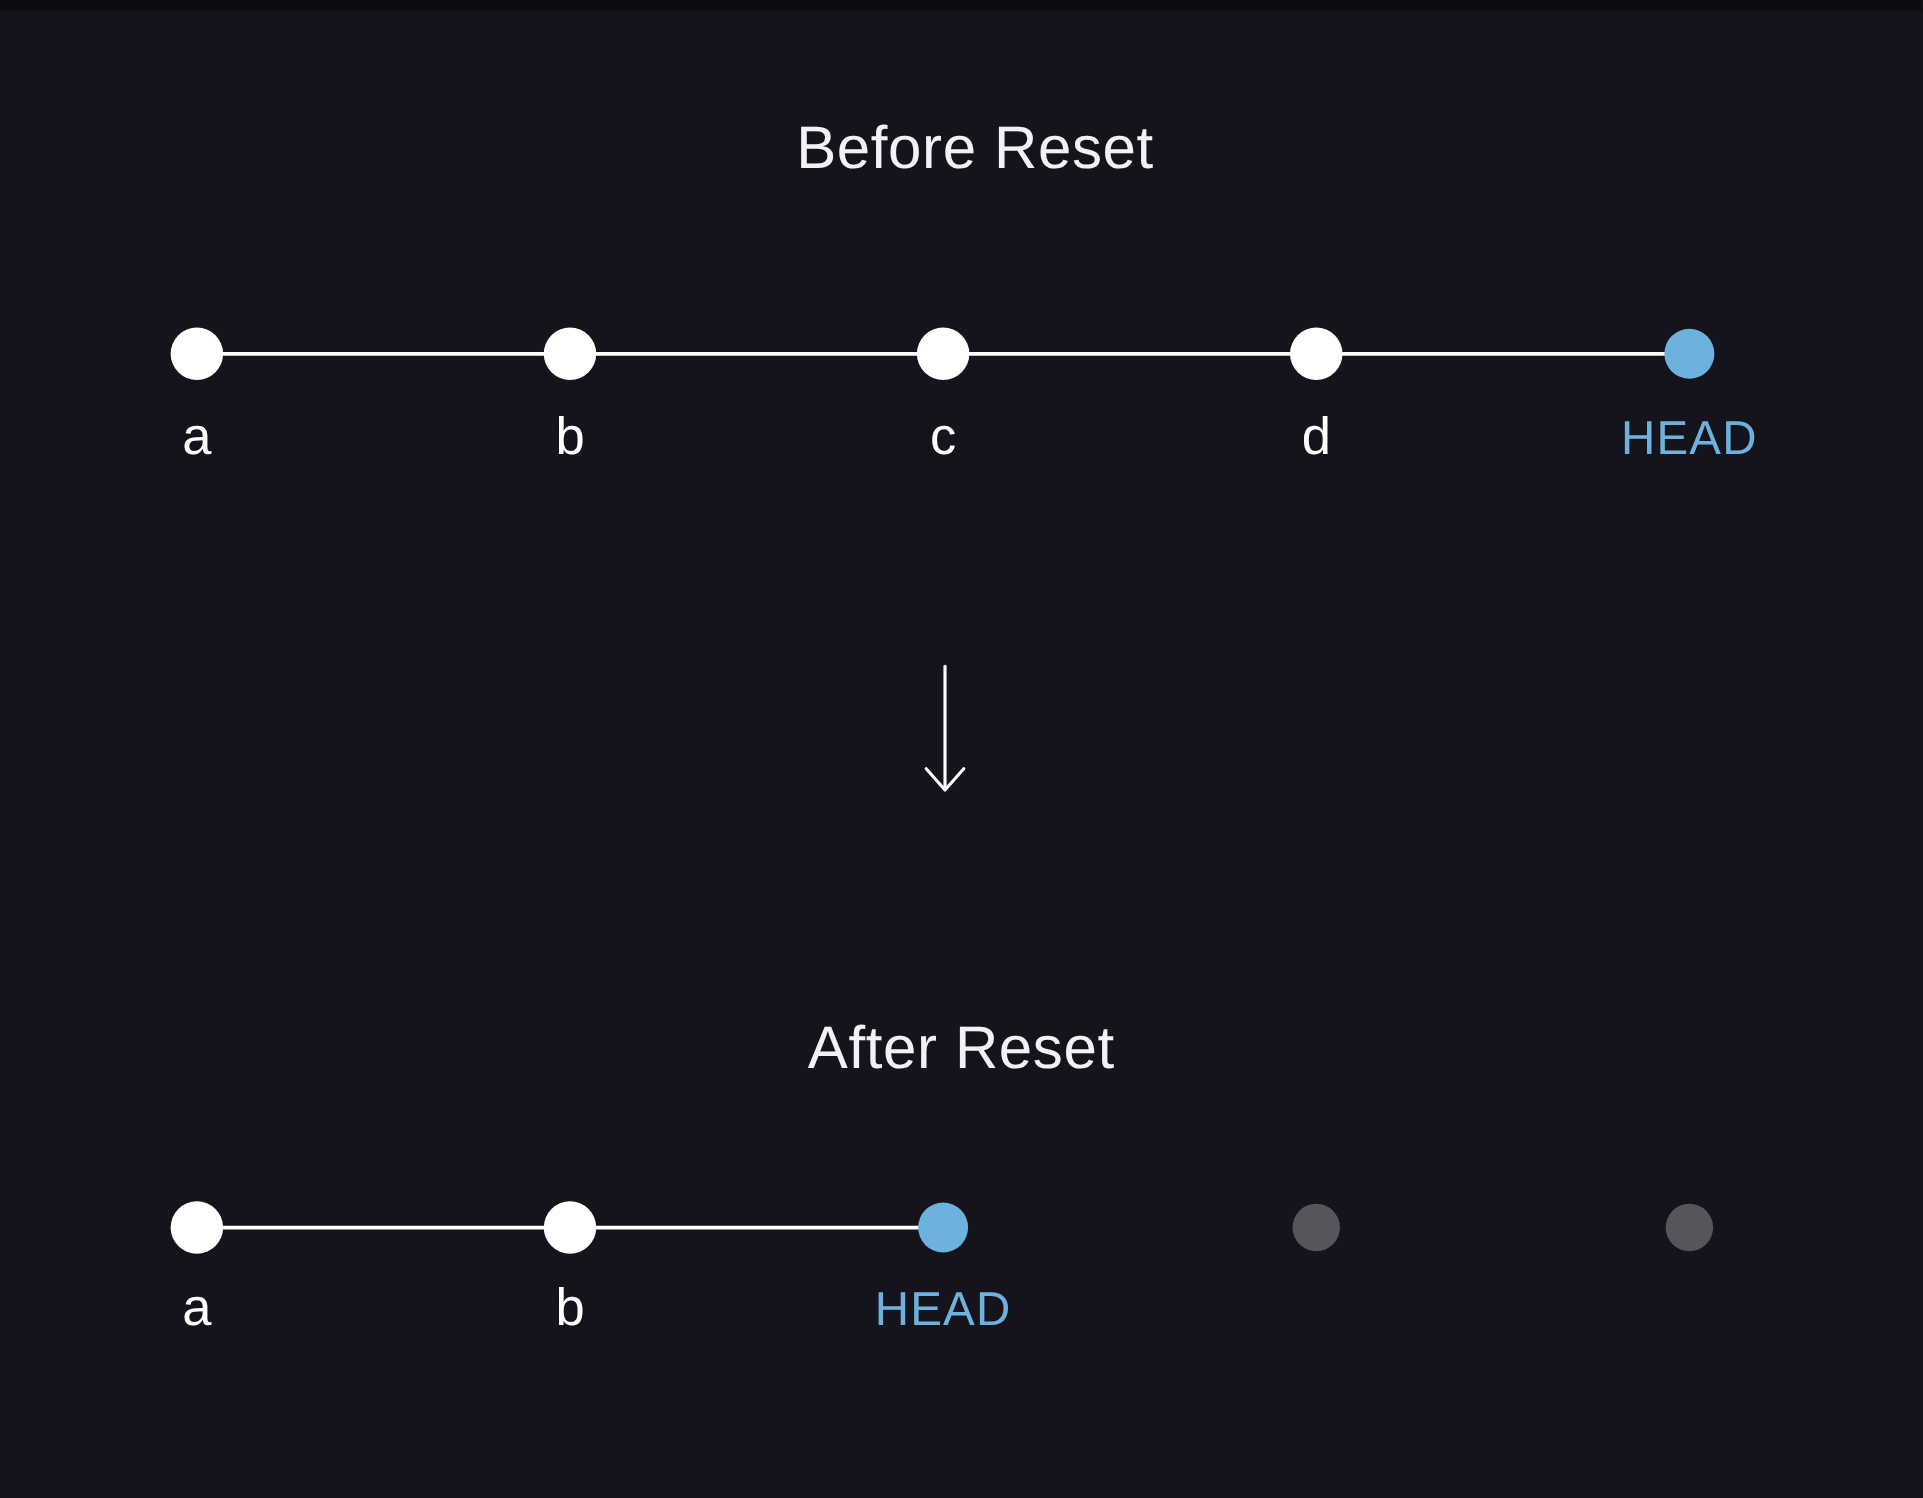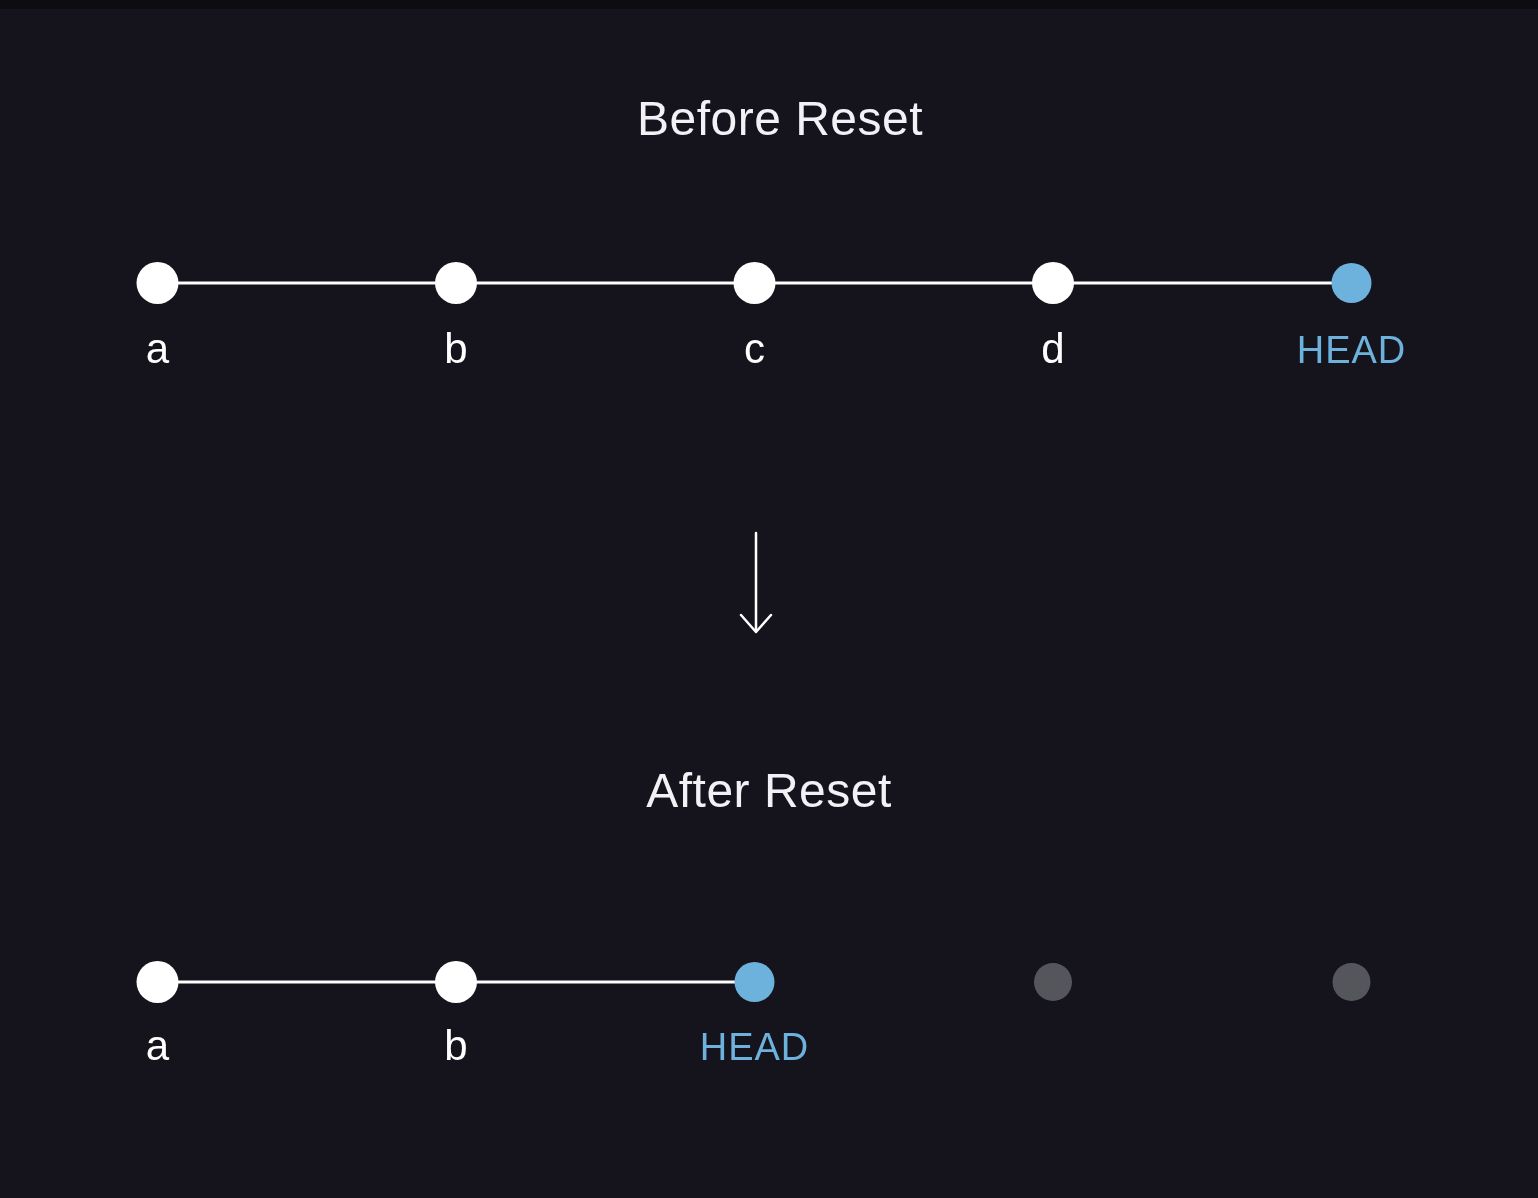--- a/index.html
+++ b/index.html
@@ -49,21 +49,21 @@
   #graph text {
     font-family: "Liberation Sans", "DejaVu Sans", sans-serif;
   }
 </style>
 </head>
 <body style="background: rgb(21, 20, 29);">
 
 <div id="stage" style="background: rgb(21, 20, 29);">
   <div class="top-strip" style="background: rgb(12, 12, 18);"></div>
   <div id="title-before" class="section-title" style="color: rgb(242, 241, 245); margin-left: 11px;">Before Reset</div>
-  <div id="title-after" class="section-title" style="color: rgb(242, 241, 245);">After Reset</div>
+  <div id="title-after" class="section-title" style="color: rgb(242, 241, 245); margin-top: 48px;">After Reset</div>
   <svg id="graph" width="1538" height="1198" viewBox="0 0 1538 1198">
       <line x1="157.5" y1="283" x2="456" y2="283" stroke="#FFFFFF" stroke-width="3"></line>
       <line x1="456" y1="283" x2="754.5" y2="283" stroke="#FFFFFF" stroke-width="3"></line>
       <line x1="754.5" y1="283" x2="1053" y2="283" stroke="#FFFFFF" stroke-width="3"></line>
       <line x1="1053" y1="283" x2="1351.5" y2="283" stroke="#FFFFFF" stroke-width="3"></line>
       <circle cx="157.5" cy="283" r="21" fill="#FFFFFF"></circle>
       <text x="157.5" y="363" text-anchor="middle" fill="#FFFFFF" font-size="42" letter-spacing="0">a</text>
       <circle cx="456" cy="283" r="21" fill="#FFFFFF"></circle>
       <text x="456" y="363" text-anchor="middle" fill="#FFFFFF" font-size="42" letter-spacing="0">b</text>
       <circle cx="754.5" cy="283" r="21" fill="#FFFFFF"></circle>

